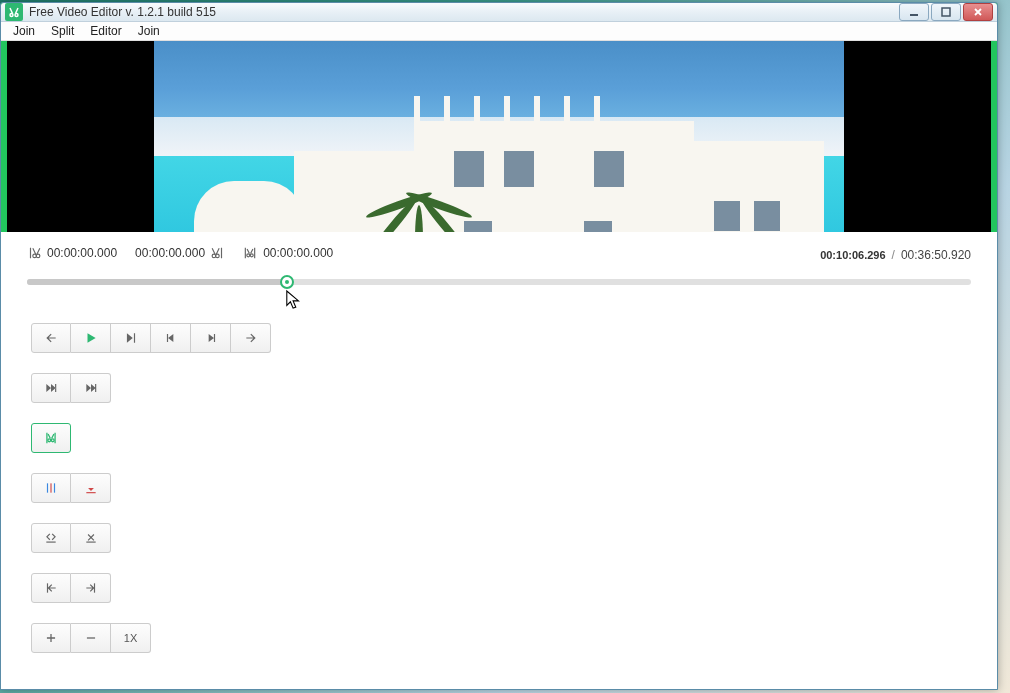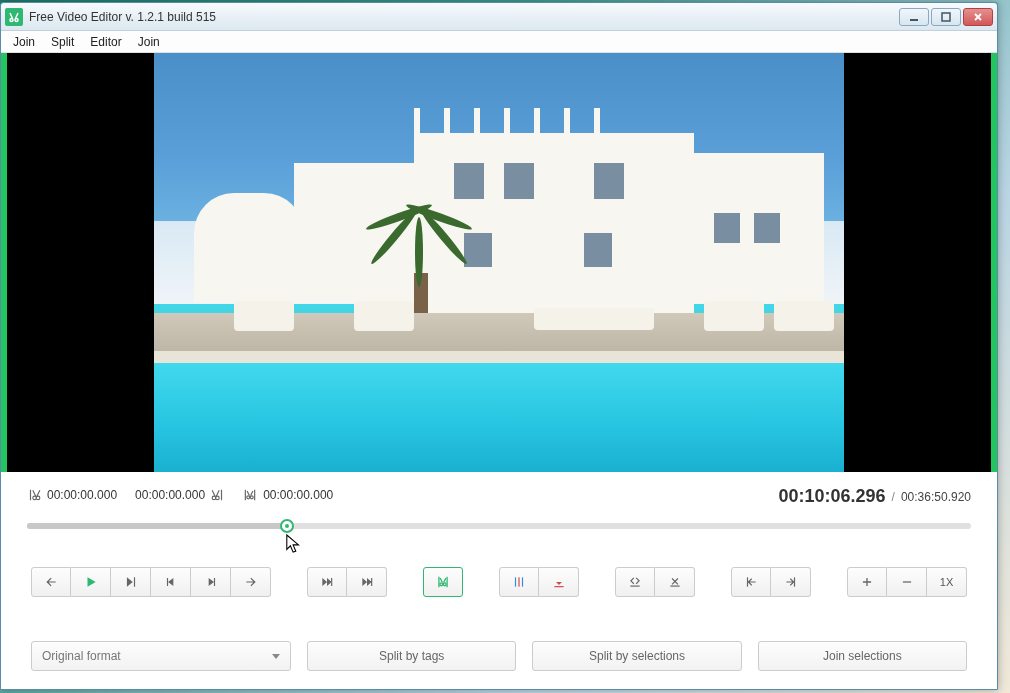--- a/index.html
+++ b/index.html
@@ -38,30 +38,30 @@
   .lounger.l1{left:80px;} .lounger.l2{left:200px;} .lounger.l3{left:380px; width:120px; height:22px; top:255px;} .lounger.l4{left:550px;} .lounger.l5{left:620px;}
   .pergola { position:absolute; top:55px; left:260px; width:200px; height:40px; }
   .pergola span { position:absolute; top:0; bottom:0; width:6px; background:#f8f6f0; }
   .pergola span:nth-child(1){left:0;} .pergola span:nth-child(2){left:30px;} .pergola span:nth-child(3){left:60px;} .pergola span:nth-child(4){left:90px;} .pergola span:nth-child(5){left:120px;} .pergola span:nth-child(6){left:150px;} .pergola span:nth-child(7){left:180px;}
 
   .controls { flex: 1; background: #fff; padding: 14px 26px 18px 26px; display: flex; flex-direction: column; }
   .time-row { display: flex; align-items: center; font-size: 12px; color: #333; margin-bottom: 16px; }
   .time-seg { display: flex; align-items: flex-start; gap: 6px; margin-right: 18px; }
   .sc-icon { width: 14px; height: 14px; color: #666; }
   .time-right { margin-left: auto; display: flex; align-items: center; gap: 6px; }
-  .time-right .cur { font-weight: bold; font-size: 18px; }
+  .time-right .cur { font-weight: bold; font-size: 11px; }
   .time-right .sep { color: #888; }
   .time-right .tot { color: #444; }
   .slider { position: relative; height: 6px; background: #e0e0e0; border-radius: 3px; margin-bottom: 26px; }
   .slider-fill { position: absolute; left: 0; top: 0; bottom: 0; width: 27.5%; background: #c8c8c8; border-radius: 3px; }
   .slider-thumb { position: absolute; left: 27.5%; top: -4px; width: 14px; height: 14px; margin-left: -7px; background: #fff; border: 2px solid #2eb872; border-radius: 50%; }
   .slider-thumb:after { content:""; position:absolute; top:3px; left:3px; width:4px; height:4px; background:#2eb872; border-radius:50%; }
   .cursor { position:absolute; left:27.5%; top:10px; margin-left:-2px; }
   .cursor svg { width:18px; height:22px; }
-  .btn-row { display: flex; gap: 20px; margin-bottom: 18px; justify-content: space-between; padding: 0 4px; margin-top:12px; }
+  .btn-row { display: flex; gap: 20px; margin-bottom: 18px; justify-content: flex-end; padding: 0 4px; margin-top:12px;flex-direction:column; }
   .btn-group { display: flex; }
   .tbtn { width: 40px; height: 30px; background: linear-gradient(to bottom,#fdfdfd,#f0f0f0); border: 1px solid #ccc; display: flex; align-items: center; justify-content: center; cursor: pointer; font-size: 12px; color: #555; }
   .tbtn + .tbtn { border-left: none; }
   .tbtn:first-child { border-radius: 3px 0 0 3px; }
   .tbtn:last-child { border-radius: 0 3px 3px 0; }
   .tbtn:only-child { border-radius: 3px; }
   .tbtn svg { width: 14px; height: 14px; }
   .tbtn.play svg { fill: #2eb872; }
   .tbtn.cut { border-color: #2eb872; }
   .tbtn.cut svg { color: #2eb872; }
@@ -310,23 +310,15 @@
             <svg viewBox="0 0 24 24" stroke="#666" stroke-width="2.2">
               <path d="M5 12h14"></path>
             </svg>
           </div>
         <div class="tbtn">
             <span class="txt">1X</span>
           </div>
       </div>
     </div>
 
-    <div class="bottom-row">
-      <div class="combo">
-        <span>Original format</span>
-      </div>
-      <div class="bigbtn">Split by tags</div>
-      <div class="bigbtn">Split by selections</div>
-      <div class="bigbtn">Join selections</div>
-    </div>
 
   </div>
 </div>
 
 </body></html>

